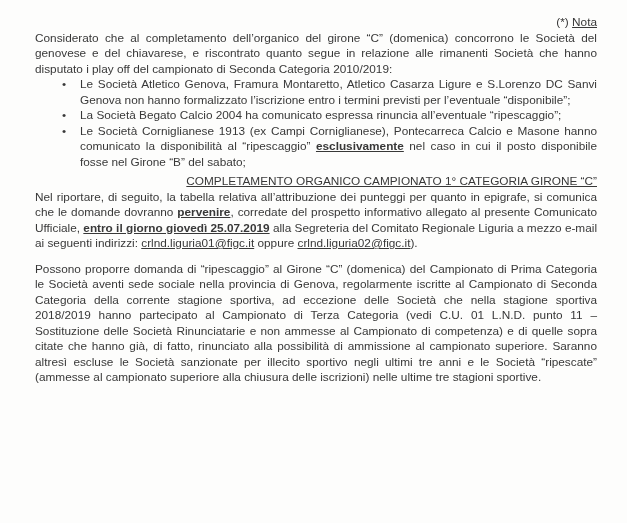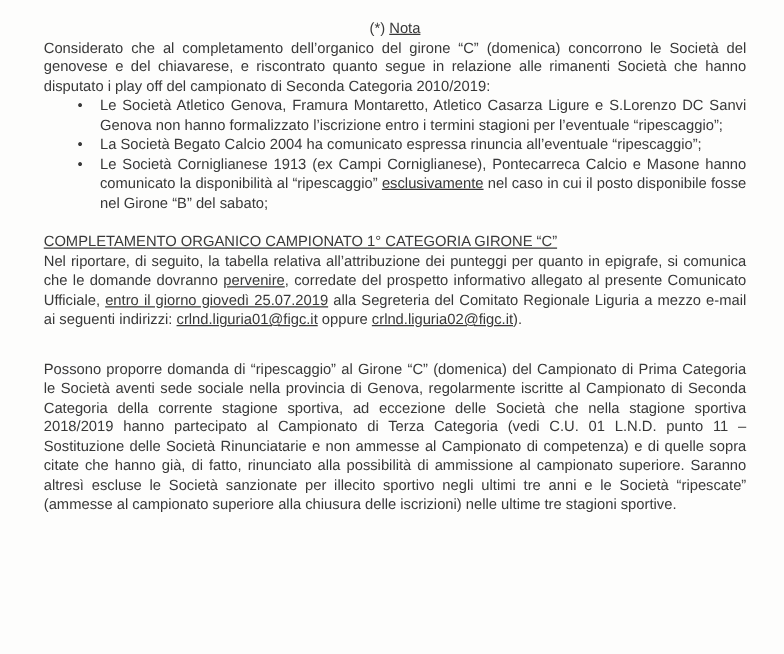--- a/index.html
+++ b/index.html
@@ -5,42 +5,42 @@
   html,body{margin:0;padding:0;}
   body{
     width:627px;height:523px;overflow:hidden;
     background:#fdfdfc;
     font-family:"Liberation Sans","DejaVu Sans",sans-serif;
     font-size:11.8px;line-height:15.5px;color:#383838;
   }
   .page{padding:15px 30px 0 35px;filter:blur(.24px);}
   p{margin:0;text-align:justify;}
   .u{text-decoration:underline;}
-  .b{font-weight:normal;}
-  .nota-line{text-align:center;}
+  .b{font-weight:bold;}
+  .nota-line{text-align:right;}
   ul.blist{list-style:none;margin:0;padding:0 0 0 27px;}
   ul.blist li{display:flex;}
   .marker{flex:0 0 18px;width:18px;text-align:left;}
   .li-text{flex:1;text-align:justify;display:block;}
-  .heading{text-align:left;margin-top:16px;}
-  .p-eligibility{margin-top:24px;}
+  .heading{text-align:right;margin-top:4px;}
+  .p-eligibility{margin-top:10px;}
 </style>
 </head>
 <body>
 
 <div class="page">
 
   <p class="nota-line"><span>(*) </span><span class="u">Nota</span></p>
 
   <p><span>Considerato che al completamento dell’organico del girone “C” (domenica) concorrono le Società del genovese e del chiavarese, e riscontrato quanto segue in relazione alle rimanenti Società che hanno disputato i play off del campionato di Seconda Categoria 2010/2019:</span></p>
 
   <ul class="blist">
     <li>
       <span class="marker">•</span>
-      <span class="li-text"><span>Le Società Atletico Genova, Framura Montaretto, Atletico Casarza Ligure e S.Lorenzo DC Sanvi Genova non hanno formalizzato l’iscrizione entro i termini stagioni per l’eventuale “ripescaggio”;</span></span>
+      <span class="li-text"><span>Le Società Atletico Genova, Framura Montaretto, Atletico Casarza Ligure e S.Lorenzo DC Sanvi Genova non hanno formalizzato l’iscrizione entro i termini previsti per l’eventuale “disponibile”;</span></span>
     </li>
     <li>
       <span class="marker">•</span>
       <span class="li-text"><span>La Società Begato Calcio 2004 ha comunicato espressa rinuncia all’eventuale “ripescaggio”;</span></span>
     </li>
     <li>
       <span class="marker">•</span>
       <span class="li-text"><span>Le Società Corniglianese 1913 (ex Campi Corniglianese), Pontecarreca Calcio e Masone hanno comunicato la disponibilità al “ripescaggio” </span><span class="b u">esclusivamente</span><span> nel caso in cui il posto disponibile fosse nel Girone “B” del sabato;</span></span>
     </li>
   </ul>

